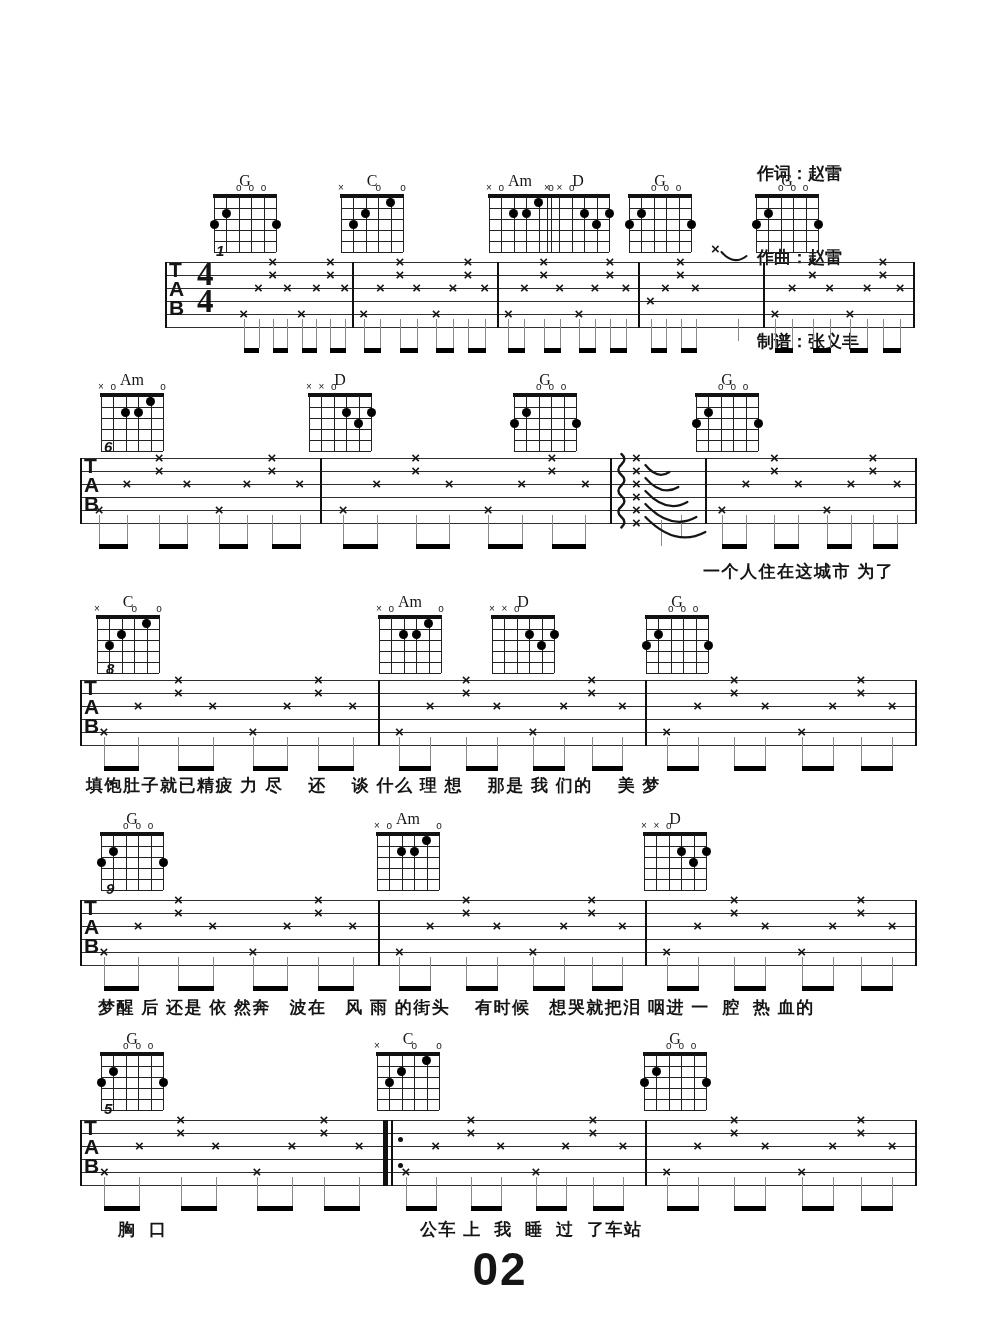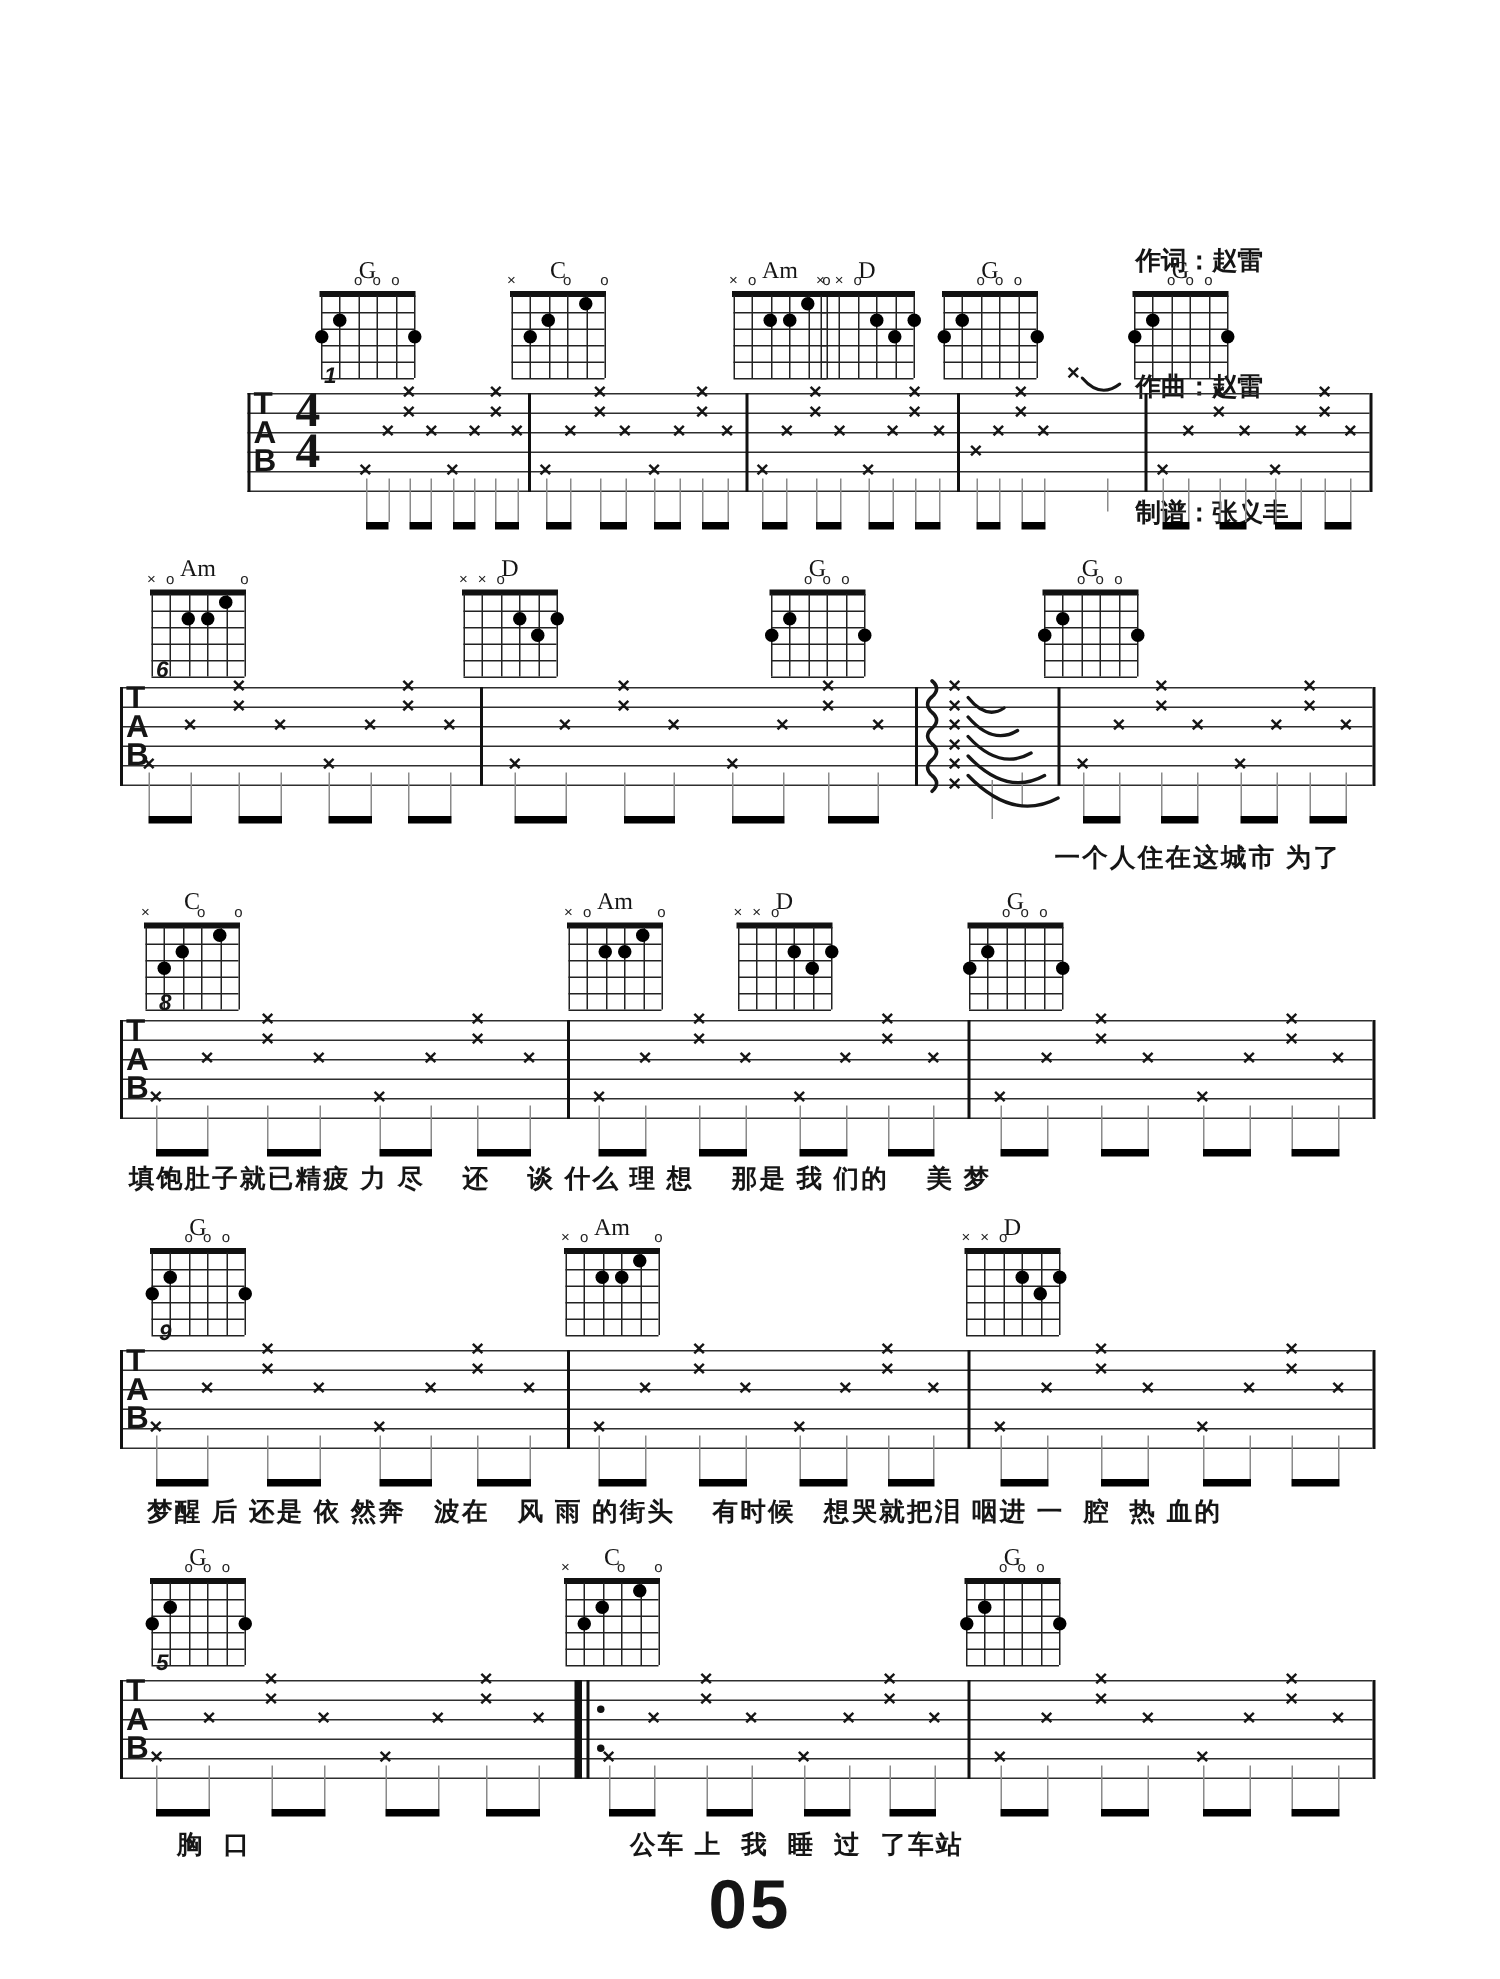--- a/index.html
+++ b/index.html
@@ -878,14 +878,14 @@
       <svg width="1000" height="1319" class="overlay">
         <path d="M 721.5 252 Q 733.5 266 746.5 256" fill="none" stroke="#151515" stroke-width="2" stroke-linecap="round"></path>
         <path d="M 621.4 454 q 6 5 0 10.5 q -6 5 0 10.5 q 6 5 0 10.5 q -6 5 0 10.5 q 6 5 0 10.5 q -6 5 0 10.5 q 6 5 0 10.5" fill="none" stroke="#151515" stroke-width="2.4" stroke-linecap="round"></path>
         <path d="M 645.4 465 Q 657.4 480 669.4 472" fill="none" stroke="#151515" stroke-width="2.2" stroke-linecap="round"></path>
         <path d="M 645.4 478 Q 661.9 497 678.4 487" fill="none" stroke="#151515" stroke-width="2.2" stroke-linecap="round"></path>
         <path d="M 645.4 491 Q 666.4 514 687.4 502" fill="none" stroke="#151515" stroke-width="2.2" stroke-linecap="round"></path>
         <path d="M 645.4 504 Q 670.9 531 696.4 517" fill="none" stroke="#151515" stroke-width="2.2" stroke-linecap="round"></path>
         <path d="M 645.4 517 Q 675.4 548 705.4 532" fill="none" stroke="#151515" stroke-width="2.2" stroke-linecap="round"></path>
       </svg>
     </div>
-  <div class="pagenum">05</div>
+  <div class="pagenum">02</div>
 </div>
 
 </body></html>

